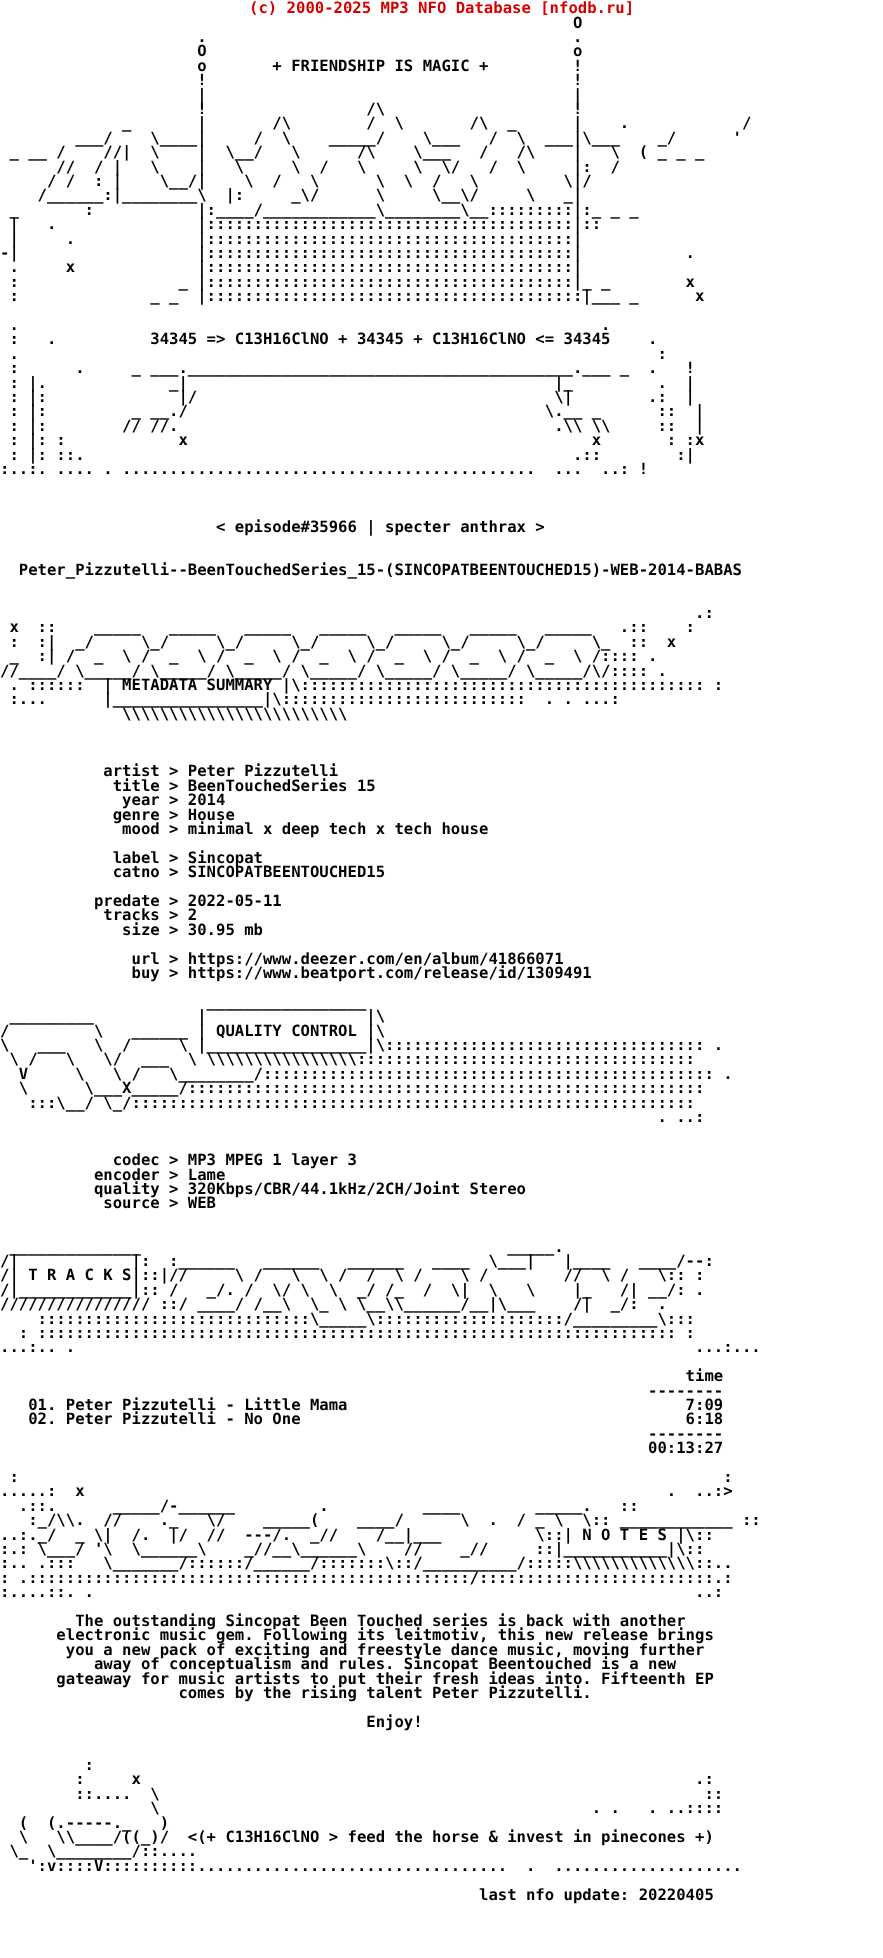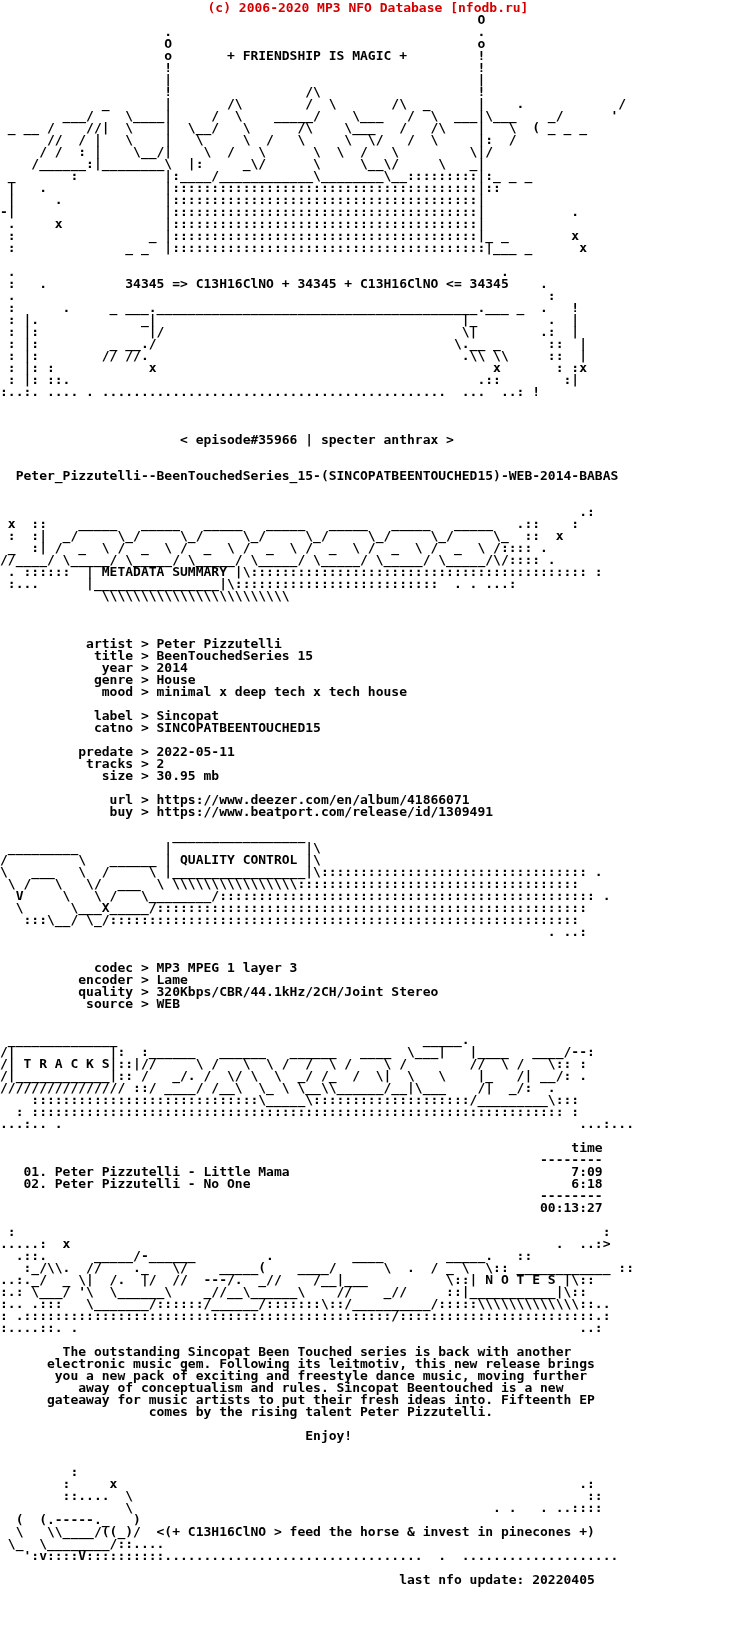--- a/index.html
+++ b/index.html
@@ -22,21 +22,21 @@
   pre.nfo{
     position:absolute;top:14px;left:0;margin:0;padding:0;
     font:inherit;
     white-space:pre;
   }
 </style>
 </head>
 <body>
 
 <div class="page">
-  <div class="copyright" style="color: rgb(212, 0, 0);">(c) 2006-2020 MP3 NFO Database [nfodb.ru]</div>
+  <div class="copyright" style="color: rgb(212, 0, 0);">(c) 2000-2025 MP3 NFO Database [nfodb.ru]</div>
   <pre class="nfo">                                                             O
                      .                                       .
                      O                                       o
                      o       + FRIENDSHIP IS MAGIC +         !
                      !                                       !
                      |                                       |
                      !                 /\                    !
              _       |       /\        /  \       /\  _      |    .            /
         ___/    \____|     /  \    _____/    \___   /  \  ___|\___    _/      '
  _ __ /    //|  \    |  \__/   \      /\    \___   /   /\    |   \  ( _ _ _

